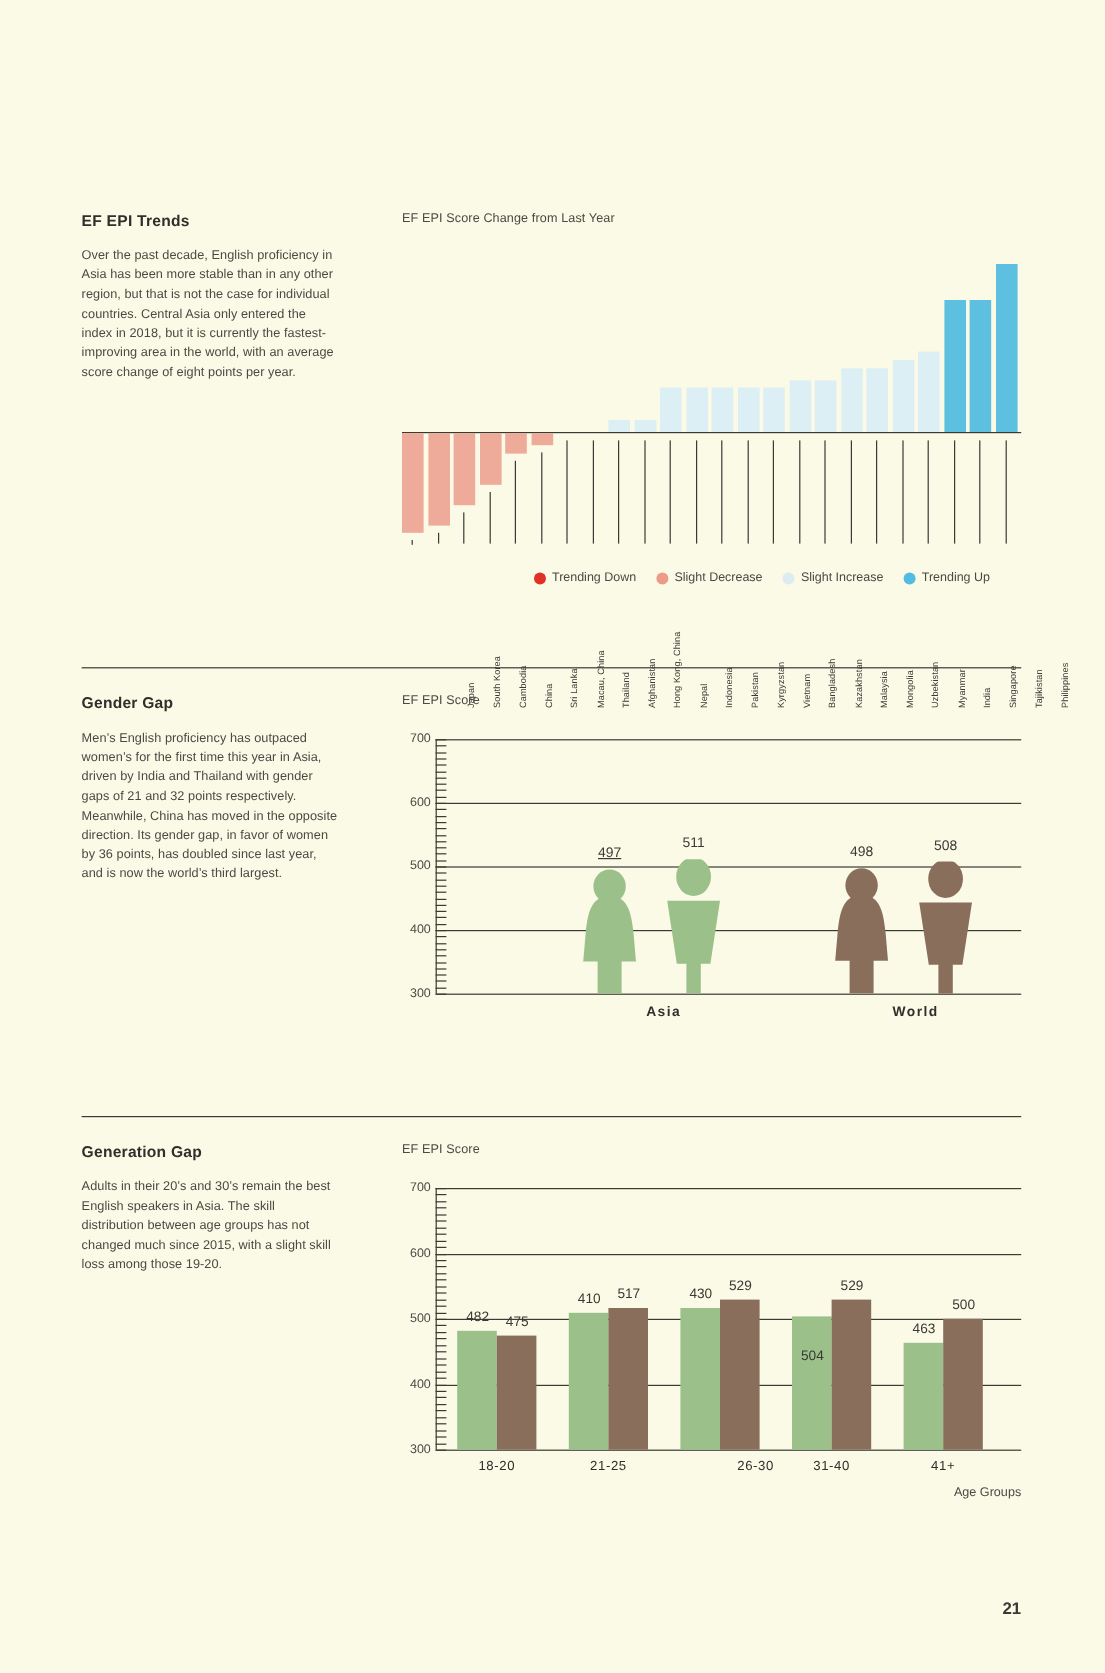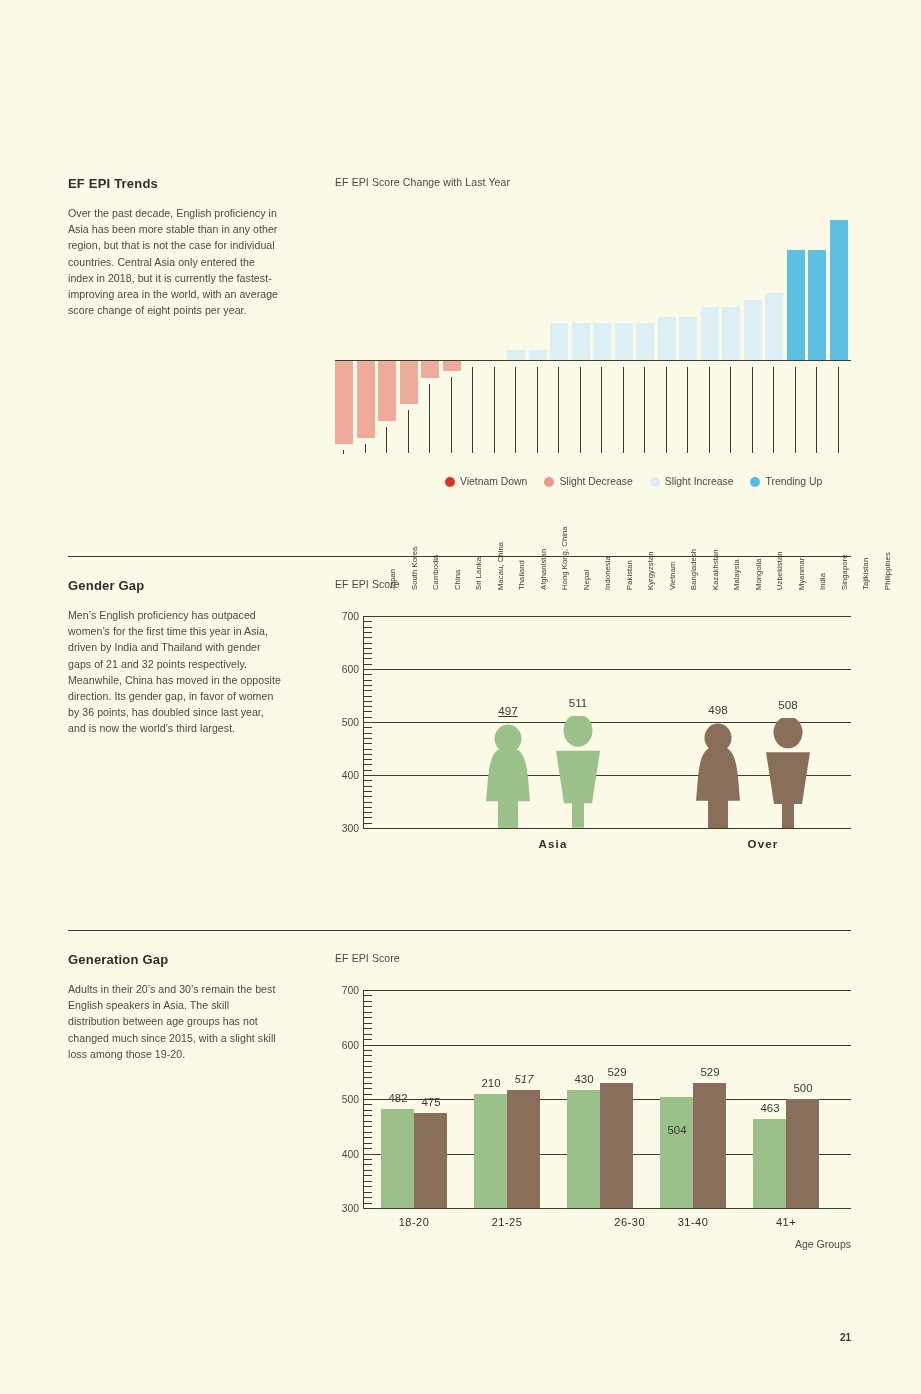--- a/index.html
+++ b/index.html
@@ -74,35 +74,35 @@
   .val{position:absolute;font-size:11.6px;color:#3a3a35;text-align:center;width:60px;}
   .grp-label{position:absolute;font-size:11.5px;color:#2f2f2b;font-weight:bold;letter-spacing:1.2px;text-align:center;width:140px;}
 
   
   #chart3{position:relative;width:516px;height:275px;margin-top:14px;}
   .g3bar{position:absolute;bottom:0;width:33px;}
   .g3val{position:absolute;font-size:11.4px;color:#3a3a35;text-align:center;width:46px;}
   .g3cat{position:absolute;font-size:11px;color:#2f2f2b;text-align:center;width:90px;letter-spacing:.5px;}
   .axis-title{position:absolute;font-size:10.5px;color:#4a4a44;}
 
-  .pageno{position:absolute;right:70px;top:1332px;font-size:10px;color:#3a3a35;font-weight:bold;}
+  .pageno{position:absolute;right:70px;top:1332px;font-size:14px;color:#3a3a35;font-weight:bold;}
 </style>
 </head>
 <body>
 
 <div class="page">
 
 
   <div class="section" style="top:176px;height:350px;">
     <div class="col-left">
       <h2 class="sec-title">EF EPI Trends</h2>
       <p class="sec-body">Over the past decade, English proficiency in Asia has been more stable than in any other region, but that is not the case for individual countries. Central Asia only entered the index in 2018, but it is currently the fastest-improving area in the world, with an average score change of eight points per year.</p>
     </div>
     <div class="col-chart">
-      <div class="chart-label">EF EPI Score Change with Last Year</div>
+      <div class="chart-label">EF EPI Score Change from Last Year</div>
       <div id="chart1">
         <div class="c1-plot">
             <div class="c1-bar up" style="left: 172px; width: 18.3px; height: 10px; background: rgb(220, 239, 244);"></div>
             <div class="c1-bar up" style="left: 193.5px; width: 18.3px; height: 10px; background: rgb(220, 239, 244);"></div>
             <div class="c1-bar up" style="left: 215px; width: 18.3px; height: 36.6667px; background: rgb(220, 239, 244);"></div>
             <div class="c1-bar up" style="left: 236.5px; width: 18.3px; height: 36.6667px; background: rgb(220, 239, 244);"></div>
             <div class="c1-bar up" style="left: 258px; width: 18.3px; height: 36.6667px; background: rgb(220, 239, 244);"></div>
             <div class="c1-bar up" style="left: 279.5px; width: 18.3px; height: 36.6667px; background: rgb(220, 239, 244);"></div>
             <div class="c1-bar up" style="left: 301px; width: 18.3px; height: 36.6667px; background: rgb(220, 239, 244);"></div>
             <div class="c1-bar up" style="left: 322.5px; width: 18.3px; height: 43.3333px; background: rgb(220, 239, 244);"></div>
@@ -217,21 +217,21 @@
             </div>
             <div class="c1-tickcol" style="left: 494.5px; width: 18.3px;">
               <div class="c1-leader" style="top: 6px; height: 86px;"></div>
               <div class="c1-name" style="bottom: 0px;">Philippines</div>
             </div>
           </div>
       </div>
       <div class="legend">
           <div class="legend-item">
             <span class="dot" style="background: rgb(224, 49, 39);"></span>
-            <span>Vietnam Down</span>
+            <span>Trending Down</span>
           </div>
           <div class="legend-item">
             <span class="dot" style="background: rgb(236, 155, 135);"></span>
             <span>Slight Decrease</span>
           </div>
           <div class="legend-item">
             <span class="dot" style="background: rgb(220, 236, 242);"></span>
             <span>Slight Increase</span>
           </div>
           <div class="legend-item">
@@ -318,21 +318,21 @@
               <circle cx="30" cy="14" r="13.5" fill="#8a6e5c"></circle>
               <path d="M30 22 C16 22 12 32 10 52 L8 74 L20 74 L20 100 L40 100 L40 74 L52 74 L50 52 C48 32 44 22 30 22 Z" fill="#8a6e5c"></path>
             </svg></div>
           <div class="val" style="left: 353px; top: 99.06px;">498</div>
           <div class="fig-wrap" style="left: 423px; top: 113.76px; height: 110.24px; width: 60px;"><svg viewBox="0 0 60 100" preserveAspectRatio="none" width="60" height="110.24000000000001">
               <circle cx="30" cy="13" r="14.5" fill="#8a6e5c"></circle>
               <path d="M8 31 L52 31 L44 78 L36 78 L36 100 L24 100 L24 78 L16 78 Z" fill="#8a6e5c"></path>
             </svg></div>
           <div class="val" style="left: 423px; top: 93.76px;">508</div>
           <div class="grp-label" style="left: 148px; top: 234px;">Asia</div>
-          <div class="grp-label" style="left: 358px; top: 234px;">Over</div>
+          <div class="grp-label" style="left: 358px; top: 234px;">World</div>
         </div>
     </div>
   </div>
 
   <div class="divider" style="top:930px;"></div>
 
   <div class="section" style="top:952px;height:340px;">
     <div class="col-left">
       <h2 class="sec-title">Generation Gap</h2>
       <p class="sec-body">Adults in their 20’s and 30’s remain the best English speakers in Asia. The skill distribution between age groups has not changed much since 2015, with a slight skill loss among those 19-20.</p>
@@ -391,23 +391,23 @@
           <div class="minor" style="top: 28.35px;"></div>
           <div class="minor" style="top: 22.9px;"></div>
           <div class="minor" style="top: 17.45px;"></div>
           <div class="minor" style="top: 12px;"></div>
           <div class="g3bar" style="left: 46px; top: 130.81px; height: 99.19px; background: rgb(155, 192, 138);"></div>
           <div class="g3val" style="left: 40px; top: 113.81px;">482</div>
           <div class="g3bar" style="left: 79px; top: 134.625px; height: 95.375px; background: rgb(138, 110, 92);"></div>
           <div class="g3val" style="left: 73px; top: 117.625px;">475</div>
           <div class="g3cat" style="left: 34px; top: 238px;">18-20</div>
           <div class="g3bar" style="left: 139px; top: 115.55px; height: 114.45px; background: rgb(155, 192, 138);"></div>
-          <div class="g3val" style="left: 133px; top: 98.55px;">210</div>
+          <div class="g3val" style="left: 133px; top: 98.55px;">410</div>
           <div class="g3bar" style="left: 172px; top: 111.735px; height: 118.265px; background: rgb(138, 110, 92);"></div>
-          <div class="g3val" style="left: 166px; top: 94.735px; font-style: italic;">517</div>
+          <div class="g3val" style="left: 166px; top: 94.735px;">517</div>
           <div class="g3cat" style="left: 127px; top: 238px;">21-25</div>
           <div class="g3bar" style="left: 232px; top: 112.28px; height: 117.72px; background: rgb(155, 192, 138);"></div>
           <div class="g3val" style="left: 226px; top: 95.28px;">430</div>
           <div class="g3bar" style="left: 265px; top: 105.195px; height: 124.805px; background: rgb(138, 110, 92);"></div>
           <div class="g3val" style="left: 259px; top: 88.195px;">529</div>
           <div class="g3cat" style="left: 220px; top: 238px; text-align: right;">26-30</div>
           <div class="g3bar" style="left: 325px; top: 118.82px; height: 111.18px; background: rgb(155, 192, 138);"></div>
           <div class="g3val" style="left: 319px; top: 101.82px; margin-top: 44px;">504</div>
           <div class="g3bar" style="left: 358px; top: 105.195px; height: 124.805px; background: rgb(138, 110, 92);"></div>
           <div class="g3val" style="left: 352px; top: 88.195px;">529</div>

